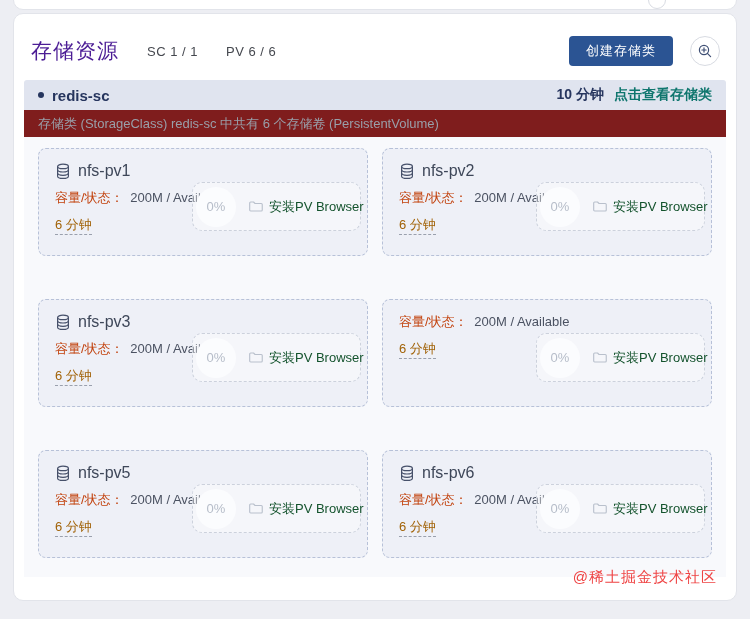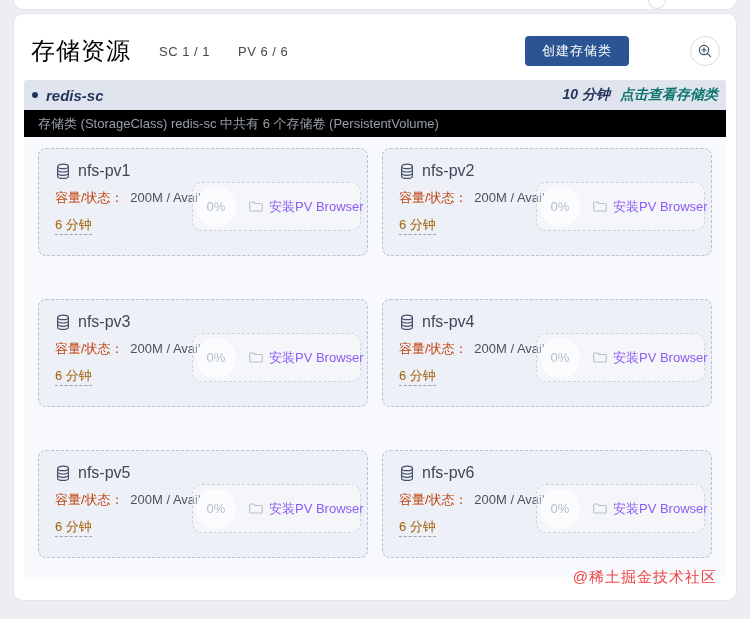--- a/index.html
+++ b/index.html
@@ -27,51 +27,51 @@
   .panel {
     position: absolute; left: 13px; top: 13px; width: 724px; height: 588px;
     background: #fff; border: 1px solid #e2e4ea; border-radius: 10px;
   }
 
   
   .panel-header {
     display: flex; align-items: center;
     padding: 22px 16px 0 17px; height: 52px;
   }
-  .page-title { font-size: 24px; color: #000000; letter-spacing: 1px; }
+  .page-title { font-size: 21px; color: #4c1d95; letter-spacing: 1px; }
   .count { font-size: 13px; color: #45484f; margin-left: 28px; letter-spacing: 0.5px; }
-  .header-right { margin-left: auto; display: flex; align-items: flex-start; gap: 44px; }
+  .header-right { margin-left: auto; display: flex; align-items: flex-start; }
   .create-btn {
     background: #2b5493; color: #fff; font-size: 13px;
     border: none; border-radius: 4px; height: 30px; padding: 0 17px;
     font-family: inherit; cursor: pointer; letter-spacing: 1px;
   }
   .round-btn {
     width: 30px; height: 30px; border-radius: 50%; background: #fff;
     border: 1px solid #d8dbe2; margin-left: 17px; cursor: pointer;
     display: flex; align-items: center; justify-content: center;
   }
 
   
   .sc-section { margin: 14px 10px 0 10px; }
   .sc-bar {
     height: 30px; background: #e0e4ef; border-radius: 3px 3px 0 0;
-    display: flex; align-items: center; padding: 0 8px; font-style: italic;
+    display: flex; align-items: center; padding: 0 14px;
   }
   .sc-left { display: flex; align-items: center; }
   .sc-dot { width: 6px; height: 6px; border-radius: 50%; background: #26355e; margin-right: 8px; }
   .sc-name { font-size: 15px; font-weight: bold; color: #26355e; }
   .sc-right { margin-left: auto; display: flex; align-items: center; }
   .sc-age { font-size: 14px; font-weight: bold; color: #26355e; }
   .sc-view-link {
     font-size: 14px; font-weight: bold; color: #0f766e;
     margin-left: 10px; text-decoration: none; cursor: pointer;
   }
   .sc-summary {
-    height: 27px; background: #000000; display: flex; align-items: center;
+    height: 27px; background: #7f1d1d; display: flex; align-items: center;
     padding: 0 14px; font-size: 13px; color: #999fa9;
   }
 
   
   .pv-grid {
     background: #f8f9fc;
     padding: 11px 14px 19px 14px;
     display: grid; grid-template-columns: 1fr 1fr;
     column-gap: 14px; row-gap: 43px;
   }
@@ -99,21 +99,21 @@
     display: flex; align-items: center; cursor: pointer;
   }
   .progress-circle {
     width: 40px; height: 40px; border-radius: 50%;
     background: #fbfcfe;
     display: flex; align-items: center; justify-content: center;
     font-size: 13px; color: #b6bdc9; margin-left: 3px; margin-right: 12px;
     flex-shrink: 0;
   }
   .folder-icon { display: flex; margin-right: 6px; }
-  .install-label { font-size: 13px; color: #8b5cf6; white-space: nowrap; text-align: right; }
+  .install-label { font-size: 13px; color: #14532d; white-space: nowrap; text-align: right; }
 
   
   .watermark {
     position: absolute; right: 19px; bottom: 13px;
     font-size: 15px; color: #ef4444; letter-spacing: 1px;
   }
 </style>
 </head>
 <body>
 
@@ -239,31 +239,20 @@
       <span class="folder-icon">
         <svg width="15" height="15" viewBox="0 0 16 16" fill="none" stroke="#b9c0cc" stroke-width="1.2" stroke-linejoin="round">
           <path d="M1.8 4.2 a1 1 0 0 1 1 -1 h3.1 l1.6 1.6 h6.7 a1 1 0 0 1 1 1 v6 a1 1 0 0 1 -1 1 h-11.4 a1 1 0 0 1 -1 -1 z"></path>
         </svg>
       </span>
       <span class="install-label">安装PV Browser</span>
     </div>
   </div>
 
   <div class="pv-card">
-    <div class="pv-name-row">
-      <span class="db-icon">
-        <svg width="16" height="17" viewBox="0 0 16 17" fill="none" stroke="#46506a" stroke-width="1.2">
-          <ellipse cx="8" cy="3.4" rx="5.4" ry="2.2"></ellipse>
-          <path d="M2.6 3.4 v9.8 c0 1.2 2.4 2.2 5.4 2.2 s5.4 -1 5.4 -2.2 V3.4"></path>
-          <path d="M2.6 6.8 c0 1.2 2.4 2.2 5.4 2.2 s5.4 -1 5.4 -2.2"></path>
-          <path d="M2.6 10.1 c0 1.2 2.4 2.2 5.4 2.2 s5.4 -1 5.4 -2.2"></path>
-        </svg>
-      </span>
-      <span class="pv-name">nfs-pv4</span>
-    </div>
     <div class="pv-info">
       <span class="pv-label">容量/状态：</span>
       <span class="pv-value">200M / Available</span>
     </div>
     <div class="pv-age-row">
       <span class="pv-age">6 分钟</span>
     </div>
     <div class="pv-install">
       <span class="progress-circle">0%</span>
       <span class="folder-icon">

